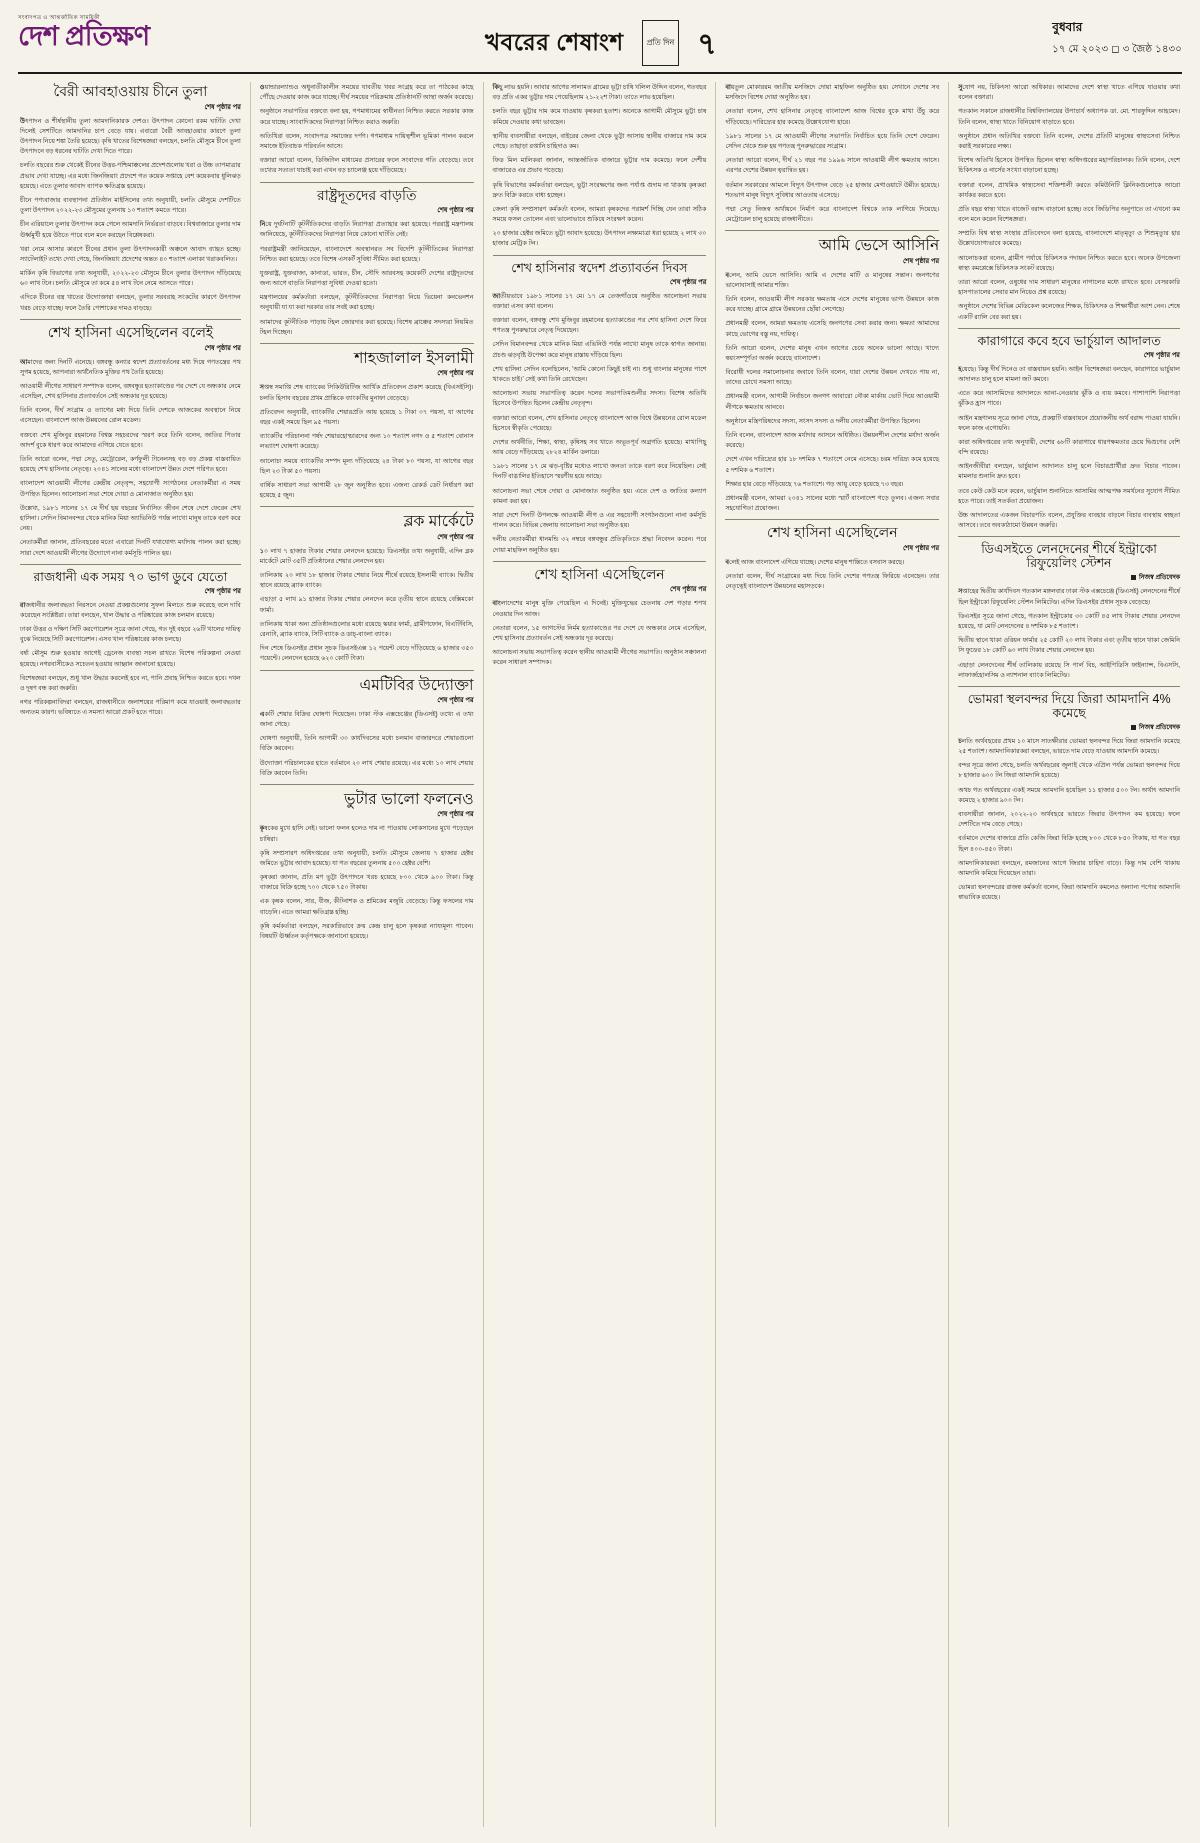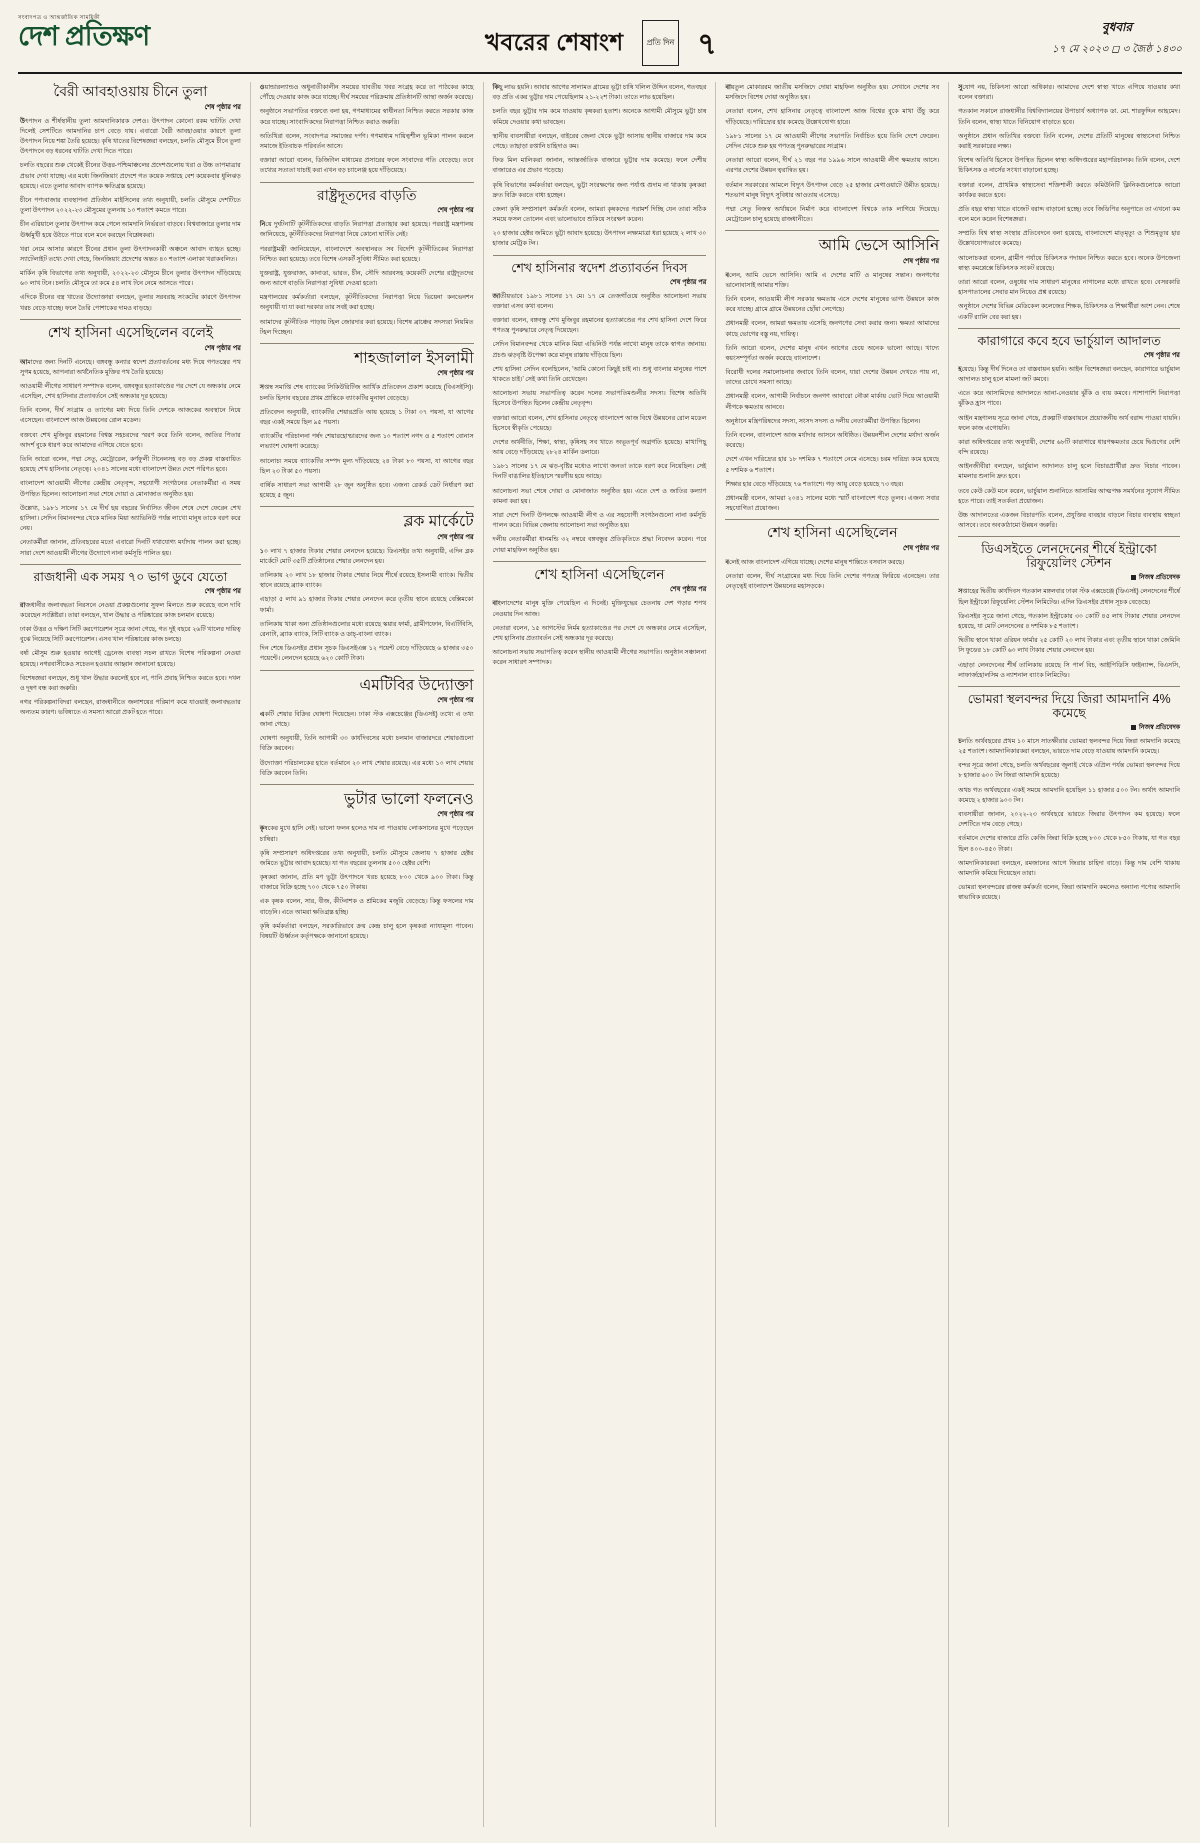--- a/index.html
+++ b/index.html
@@ -32,21 +32,21 @@
     font-size: 5.5px;
     letter-spacing: .4px;
     color: #3a2f2a;
     margin-bottom: 1px;
   }
   .brand-name {
     font-size: 27px;
     font-weight: 700;
     letter-spacing: -0.5px;
     line-height: 1;
-    color: #14532d;
+    color: #701a75;
   }
   .center-head {
     display:flex;
     align-items:center;
     gap: 18px;
     margin-top: 6px;
   }
   .center-title {
     font-size: 23px;
     font-weight: 700;
@@ -58,23 +58,22 @@
     padding: 18px 4px;
     line-height: 1;
     text-align:center;
   }
   .page-no {
     font-size: 30px;
     font-weight: 700;
     line-height: .9;
   }
   .dateblk {
-    text-align: center;
+    text-align: left;
     margin-top: 4px;
-    font-style: italic;
   }
   .dateblk .day { font-size: 12px; font-weight: 700; }
   .dateblk .dt { font-size: 10px; margin-top: 3px; letter-spacing: .2px; }
 
   
   .cols {
     display: grid;
     grid-template-columns: repeat(5, 1fr);
     gap: 0;
     margin-top: 8px;

